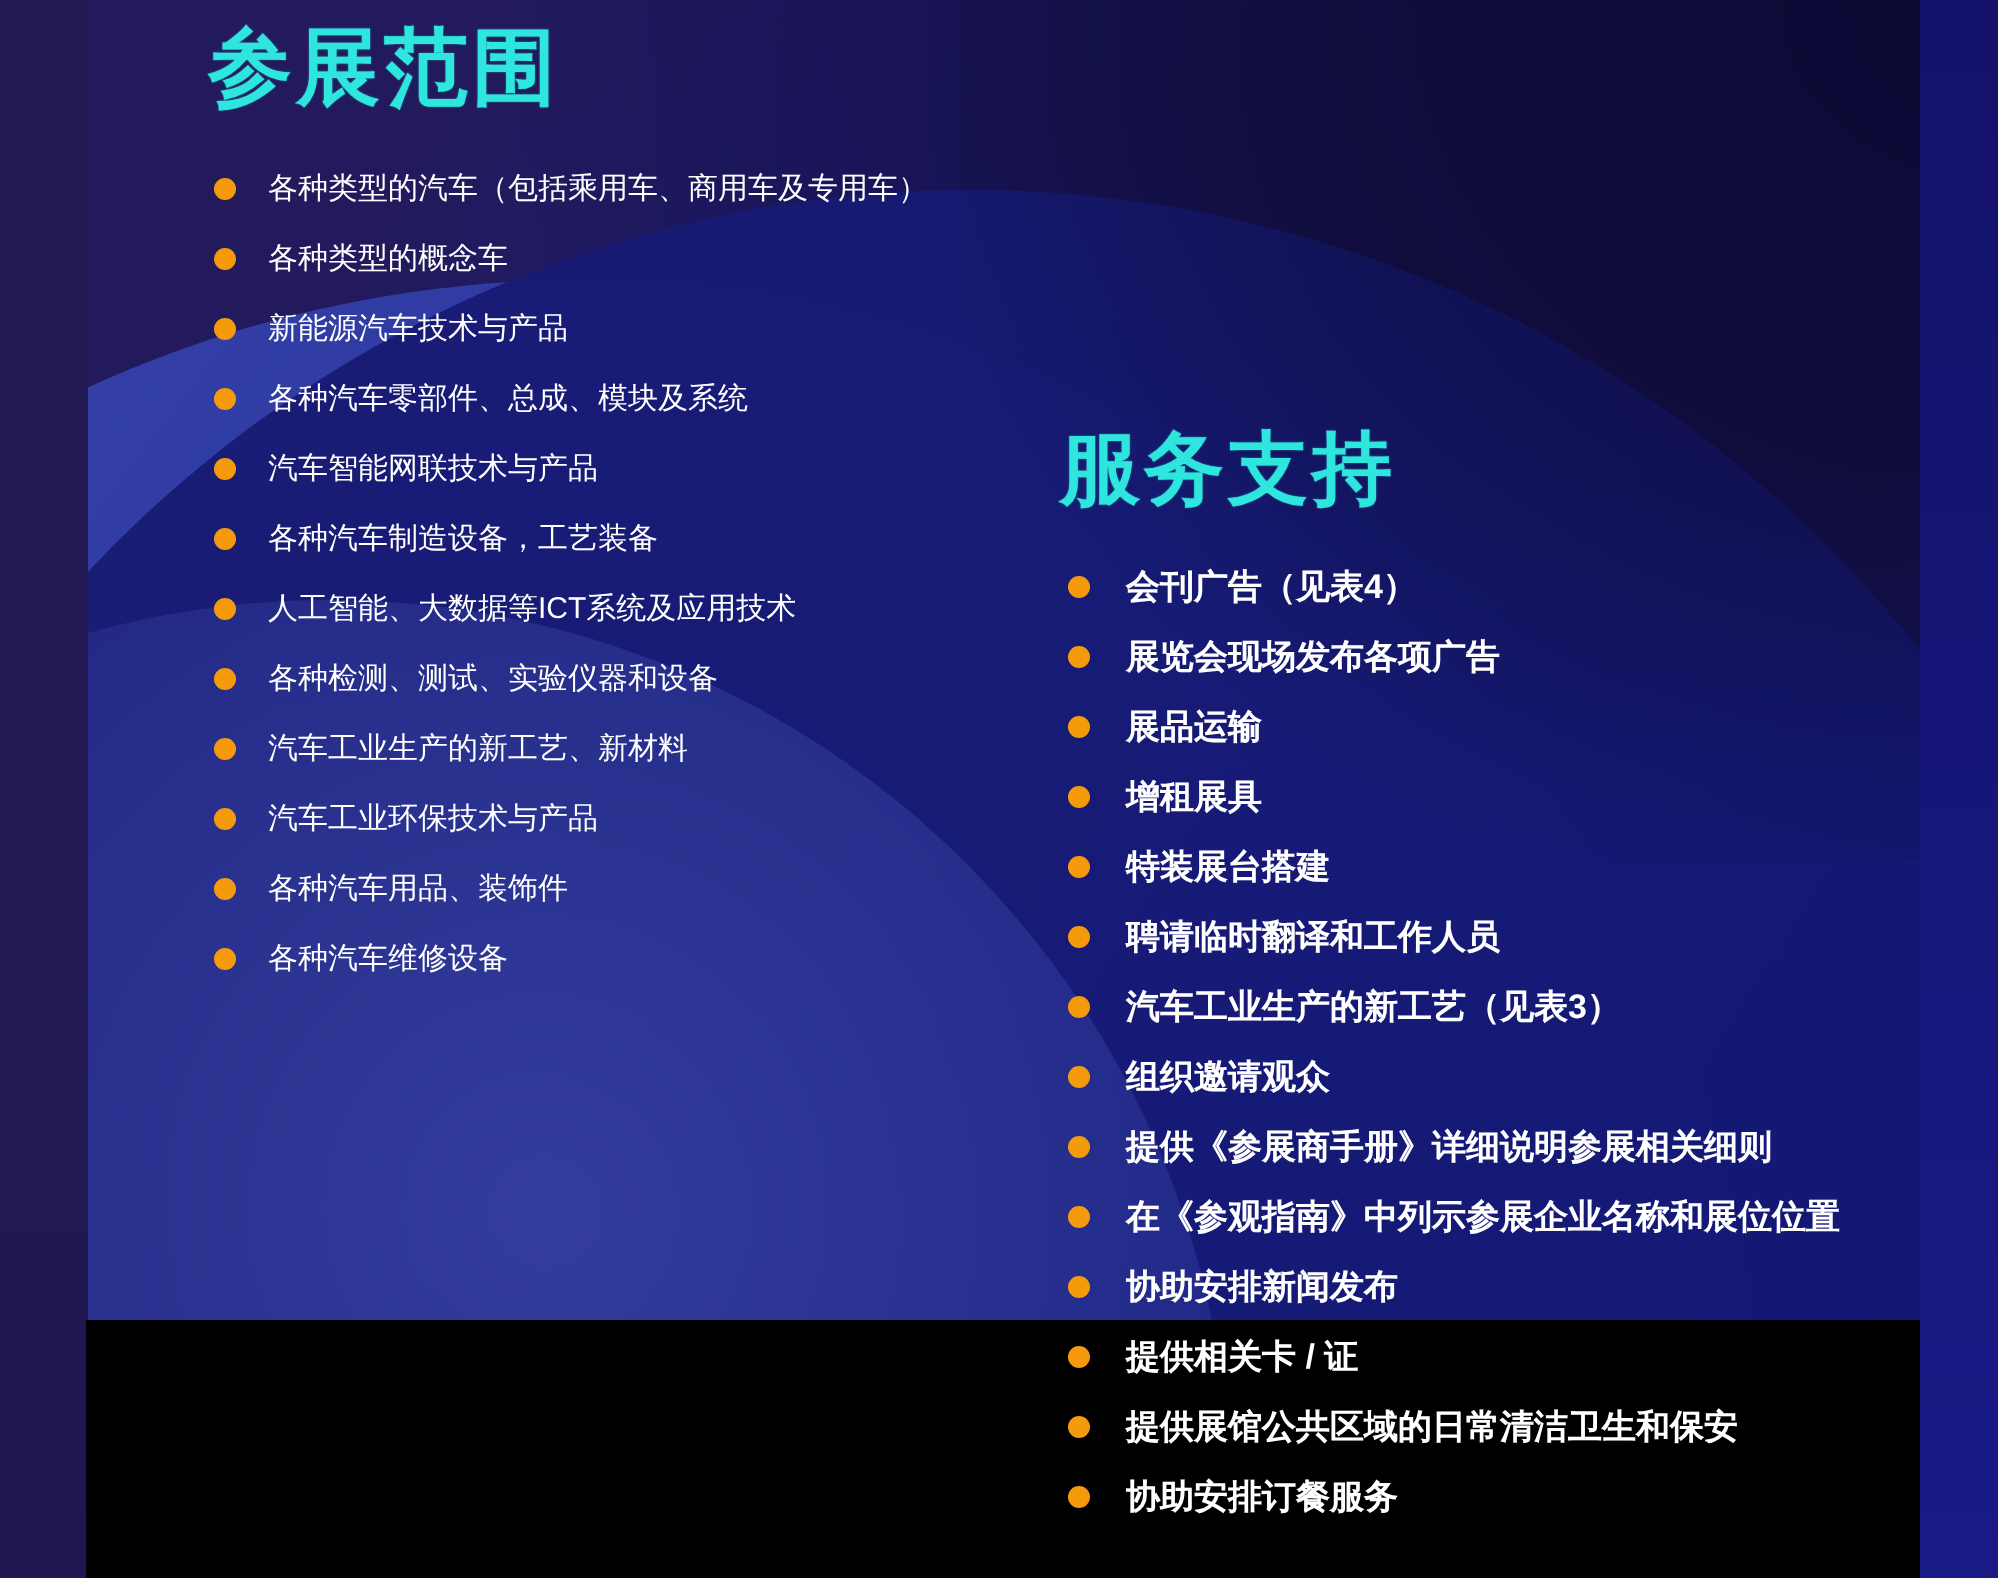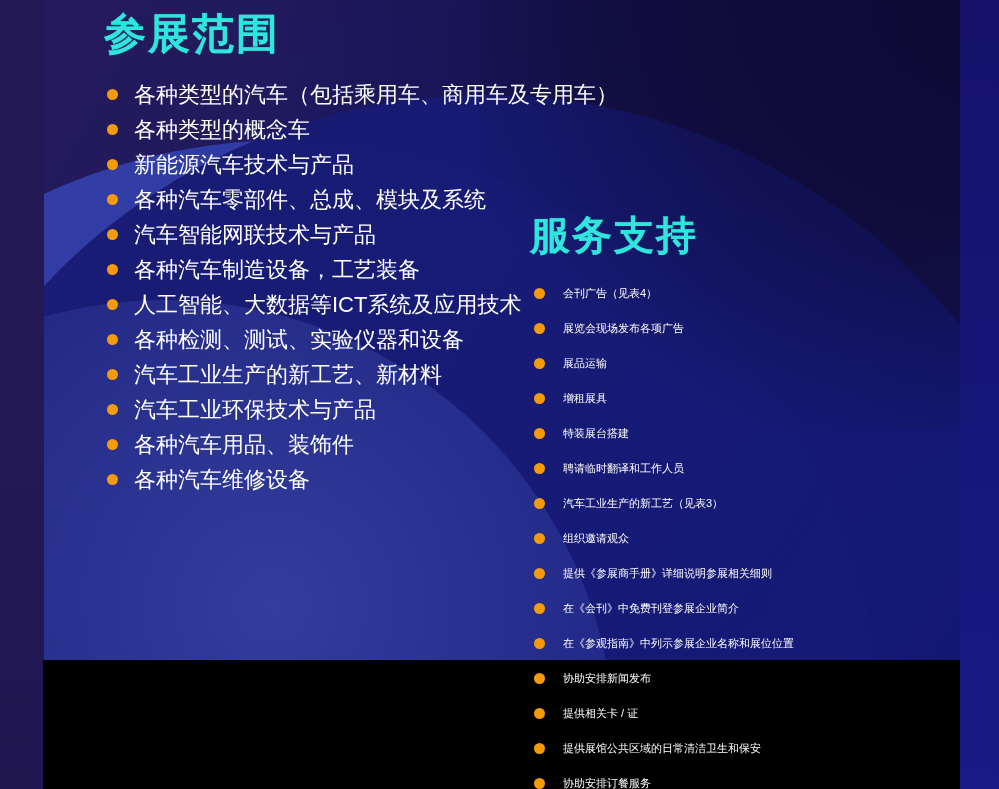--- a/index.html
+++ b/index.html
@@ -134,33 +134,33 @@
     list-style: none;
     margin: 0;
     padding: 0;
   }
   ul.bullets li {
     position: relative;
     height: 35px;
     line-height: 35px;
     padding-left: 30px;
     color: #ffffff;
-    font-size: 22px;
+    font-size: 15px;
     white-space: nowrap;
   }
   ul.bullets li .dot {
     position: absolute;
     left: 3px;
     top: 12px;
     width: 11px;
     height: 11px;
     border-radius: 50%;
     background: #f59b0b;
   }
-  #col-right ul.bullets li { padding-left: 33px; font-size: 11px; }
+  #col-right ul.bullets li { padding-left: 33px; font-size: 17px; font-weight: bold; }
   #col-right ul.bullets li .dot { left: 4px; }
 </style>
 </head>
 <body>
 
 <div id="slide">
 
   <div class="bg-base"></div>
   <div class="bg-arc-outer"></div>
   <div class="bg-arc-inner"></div>
@@ -198,21 +198,20 @@
       <ul class="bullets">
         <li><span class="dot"></span><span>会刊广告（见表4）</span></li>
         <li><span class="dot"></span><span>展览会现场发布各项广告</span></li>
         <li><span class="dot"></span><span>展品运输</span></li>
         <li><span class="dot"></span><span>增租展具</span></li>
         <li><span class="dot"></span><span>特装展台搭建</span></li>
         <li><span class="dot"></span><span>聘请临时翻译和工作人员</span></li>
         <li><span class="dot"></span><span>汽车工业生产的新工艺（见表3）</span></li>
         <li><span class="dot"></span><span>组织邀请观众</span></li>
         <li><span class="dot"></span><span>提供《参展商手册》详细说明参展相关细则</span></li>
-        <li><span class="dot"></span><span>在《会刊》中免费刊登参展企业简介</span></li>
         <li><span class="dot"></span><span>在《参观指南》中列示参展企业名称和展位位置</span></li>
         <li><span class="dot"></span><span>协助安排新闻发布</span></li>
         <li><span class="dot"></span><span>提供相关卡 / 证</span></li>
         <li><span class="dot"></span><span>提供展馆公共区域的日常清洁卫生和保安</span></li>
         <li><span class="dot"></span><span>协助安排订餐服务</span></li>
       </ul>
     </div>
 
   </div>
 </div>

